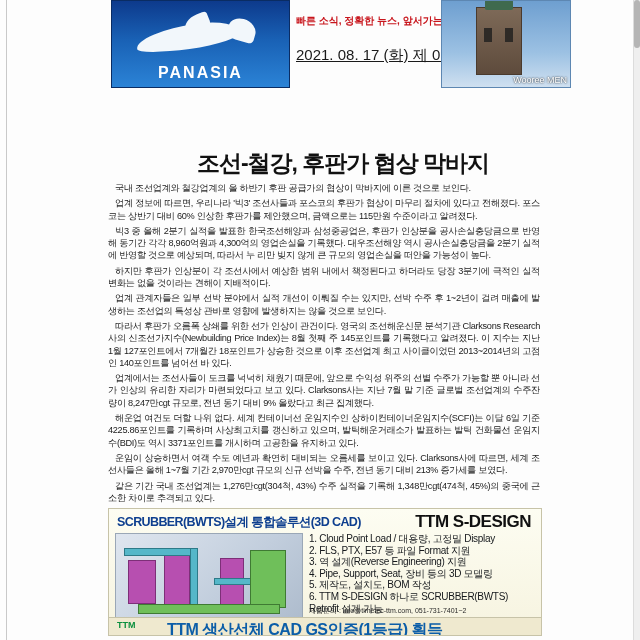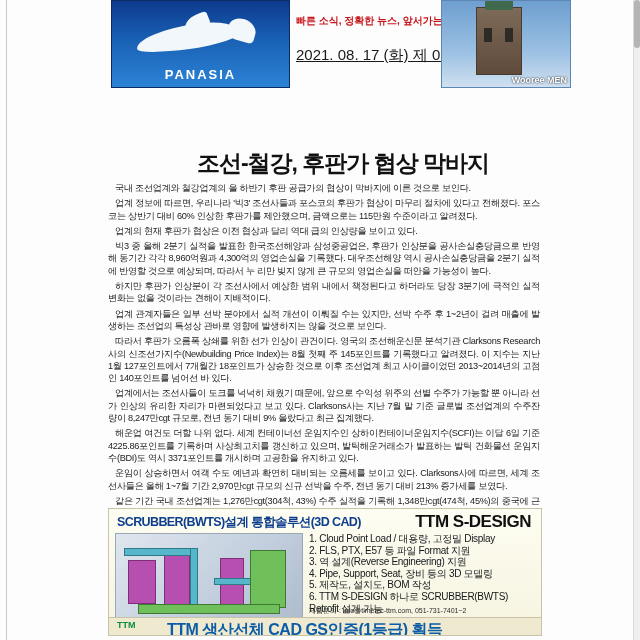--- a/index.html
+++ b/index.html
@@ -92,21 +92,21 @@
     width: 28px; height: 22px;
     background: #f2f7fb;
     border-radius: 50% 60% 20% 40%;
     transform: rotate(16deg);
   }
   .panasia {
     position: absolute;
     left: 0; right: 0; bottom: 5px;
     text-align: center;
     color: #ffffff;
-    font-size: 13px;
+    font-size: 16px;
     font-weight: bold;
     letter-spacing: 2px;
   }
   .mh-center {
     position: absolute;
     left: 280px; top: -30px;
     width: 160px; height: 148px;
   }
   .mh-slogan {
     position: absolute;
@@ -155,21 +155,21 @@
     background: #2e2a26;
     top: 20px;
   }
   .tower-win.a { left: 7px; }
   .tower-win.b { left: 28px; }
   .mh-right-label {
     position: absolute;
     right: 3px; bottom: 2px;
     font-size: 9px;
     color: #ffffff;
-    font-weight: bold;
+    font-weight: normal;
     text-shadow: 0 0 2px #000;
     margin-top: 17px;
   }
 
   
   .headline {
     position: absolute;
     left: 0; top: 148px;
     width: 640px;
     text-align: center;
@@ -321,21 +321,20 @@
       </div>
       <div class="mh-right-label">Wooree MEN</div>
     </div>
   </div>
 
   <div class="headline">조선-철강, 후판가 협상 막바지</div>
 
   <div class="body-text">
     <p>국내 조선업계와 철강업계의 올 하반기 후판 공급가의 협상이 막바지에 이른 것으로 보인다.</p>
     <p>업계 정보에 따르면, 우리나라 '빅3' 조선사들과 포스코의 후판가 협상이 마무리 절차에 있다고 전해졌다. 포스코는 상반기 대비 60% 인상한 후판가를 제안했으며, 금액으로는 115만원 수준이라고 알려졌다.</p>
-    <p>업계의 현재 후판가 협상은 이전 협상과 달리 역대 급의 인상량을 보이고 있다.</p>
     <p>빅3 중 올해 2분기 실적을 발표한 한국조선해양과 삼성중공업은, 후판가 인상분을 공사손실충당금으로 반영해 동기간 각각 8,960억원과 4,300억의 영업손실을 기록했다. 대우조선해양 역시 공사손실충당금을 2분기 실적에 반영할 것으로 예상되며, 따라서 누 리만 빚지 않게 큰 규모의 영업손실을 떠안을 가능성이 높다.</p>
     <p>하지만 후판가 인상분이 각 조선사에서 예상한 범위 내에서 책정된다고 하더라도 당장 3분기에 극적인 실적 변화는 없을 것이라는 견해이 지배적이다.</p>
     <p>업계 관계자들은 일부 선박 분야에서 실적 개선이 이뤄질 수는 있지만, 선박 수주 후 1~2년이 걸려 매출에 발생하는 조선업의 특성상 관바로 영향에 발생하지는 않을 것으로 보인다.</p>
     <p>따라서 후판가 오름폭 상쇄를 위한 선가 인상이 관건이다. 영국의 조선해운신문 분석기관 Clarksons Research사의 신조선가지수(Newbuilding Price Index)는 8월 첫째 주 145포인트를 기록했다고 알려졌다. 이 지수는 지난 1월 127포인트에서 7개월간 18포인트가 상승한 것으로 이후 조선업계 최고 사이클이었던 2013~2014년의 고점인 140포인트를 넘어선 바 있다.</p>
     <p>업계에서는 조선사들이 도크를 넉넉히 채웠기 때문에, 앞으로 수익성 위주의 선별 수주가 가능할 뿐 아니라 선가 인상의 유리한 자리가 마련되었다고 보고 있다. Clarksons사는 지난 7월 말 기준 글로벌 조선업계의 수주잔량이 8,247만cgt 규모로, 전년 동기 대비 9% 올랐다고 최근 집계했다.</p>
     <p>해운업 여건도 더할 나위 없다. 세계 컨테이너선 운임지수인 상하이컨테이너운임지수(SCFI)는 이달 6일 기준 4225.86포인트를 기록하며 사상최고치를 갱신하고 있으며, 발틱해운거래소가 발표하는 발틱 건화물선 운임지수(BDI)도 역시 3371포인트를 개시하며 고공한을 유지하고 있다.</p>
     <p>운임이 상승하면서 여객 수도 예년과 확연히 대비되는 오름세를 보이고 있다. Clarksons사에 따르면, 세계 조선사들은 올해 1~7월 기간 2,970만cgt 규모의 신규 선박을 수주, 전년 동기 대비 213% 증가세를 보였다.</p>
     <p>같은 기간 국내 조선업계는 1,276만cgt(304척, 43%) 수주 실적을 기록해 1,348만cgt(474척, 45%)의 중국에 근소한 차이로 추격되고 있다.</p>
   </div>
 

